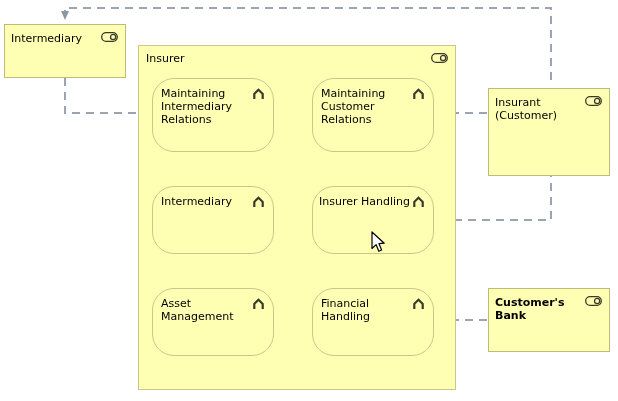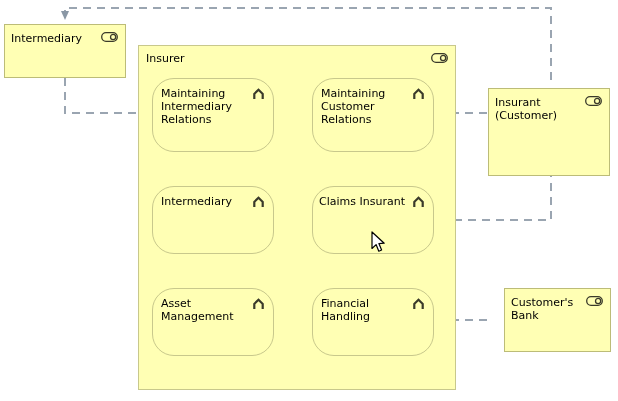--- a/index.html
+++ b/index.html
@@ -131,21 +131,21 @@
   </div>
 
   <div class="node process" style="left:152px;top:186px;width:122px;height:68px;">
     <div class="node-label">Intermediary</div>
     <svg class="icon-proc" viewBox="0 0 13 13">
       <path d="M1.2,12 L1.2,6.4 L6.5,1.2 L11.8,6.4 L11.8,12 L9.6,12 L9.6,7.2 L6.5,4.2 L3.4,7.2 L3.4,12 z" fill="#3a3a2a"></path>
     </svg>
   </div>
 
   <div class="node process" style="left:312px;top:186px;width:122px;height:68px;">
-    <div class="node-label" style="padding:0 22px 0 6px;">Claims Insurant</div>
+    <div class="node-label" style="padding:0 22px 0 6px;">Insurer Handling</div>
     <svg class="icon-proc" viewBox="0 0 13 13">
       <path d="M1.2,12 L1.2,6.4 L6.5,1.2 L11.8,6.4 L11.8,12 L9.6,12 L9.6,7.2 L6.5,4.2 L3.4,7.2 L3.4,12 z" fill="#3a3a2a"></path>
     </svg>
   </div>
 
   <div class="node process" style="left:312px;top:288px;width:122px;height:68px;">
     <div class="node-label">Financial
 Handling</div>
     <svg class="icon-proc" viewBox="0 0 13 13">
       <path d="M1.2,12 L1.2,6.4 L6.5,1.2 L11.8,6.4 L11.8,12 L9.6,12 L9.6,7.2 L6.5,4.2 L3.4,7.2 L3.4,12 z" fill="#3a3a2a"></path>
@@ -170,21 +170,21 @@
 
   <div class="node actor" style="left:488px;top:88px;width:122px;height:88px;">
     <div class="node-label">Insurant
 (Customer)</div>
     <svg class="icon-actor" viewBox="0 0 17 10">
       <rect x="0.7" y="0.7" width="15.6" height="8.6" rx="4.3" ry="4.3" fill="#ffffb4" stroke="#3a3a2a" stroke-width="1.3"></rect>
       <circle cx="12.1" cy="5" r="2.6" fill="#ffffb4" stroke="#3a3a2a" stroke-width="1.3"></circle>
     </svg>
   </div>
 
-  <div class="node actor" style="left:504px;top:288px;width:107px;height:64px;">
+  <div class="node actor" style="left:488px;top:288px;width:122px;height:64px;font-weight:bold;">
     <div class="node-label">Customer's
 Bank</div>
     <svg class="icon-actor" viewBox="0 0 17 10">
       <rect x="0.7" y="0.7" width="15.6" height="8.6" rx="4.3" ry="4.3" fill="#ffffb4" stroke="#3a3a2a" stroke-width="1.3"></rect>
       <circle cx="12.1" cy="5" r="2.6" fill="#ffffb4" stroke="#3a3a2a" stroke-width="1.3"></circle>
     </svg>
   </div>
 
   <svg id="cursor" viewBox="0 0 16 24">
     <path d="M1,1 L1,17.5 L5.1,13.6 L7.8,20.2 L10.6,19.0 L7.9,12.6 L13.2,12.2 z" fill="#ffffff" stroke="#000000" stroke-width="1.2" stroke-linejoin="round"></path>

